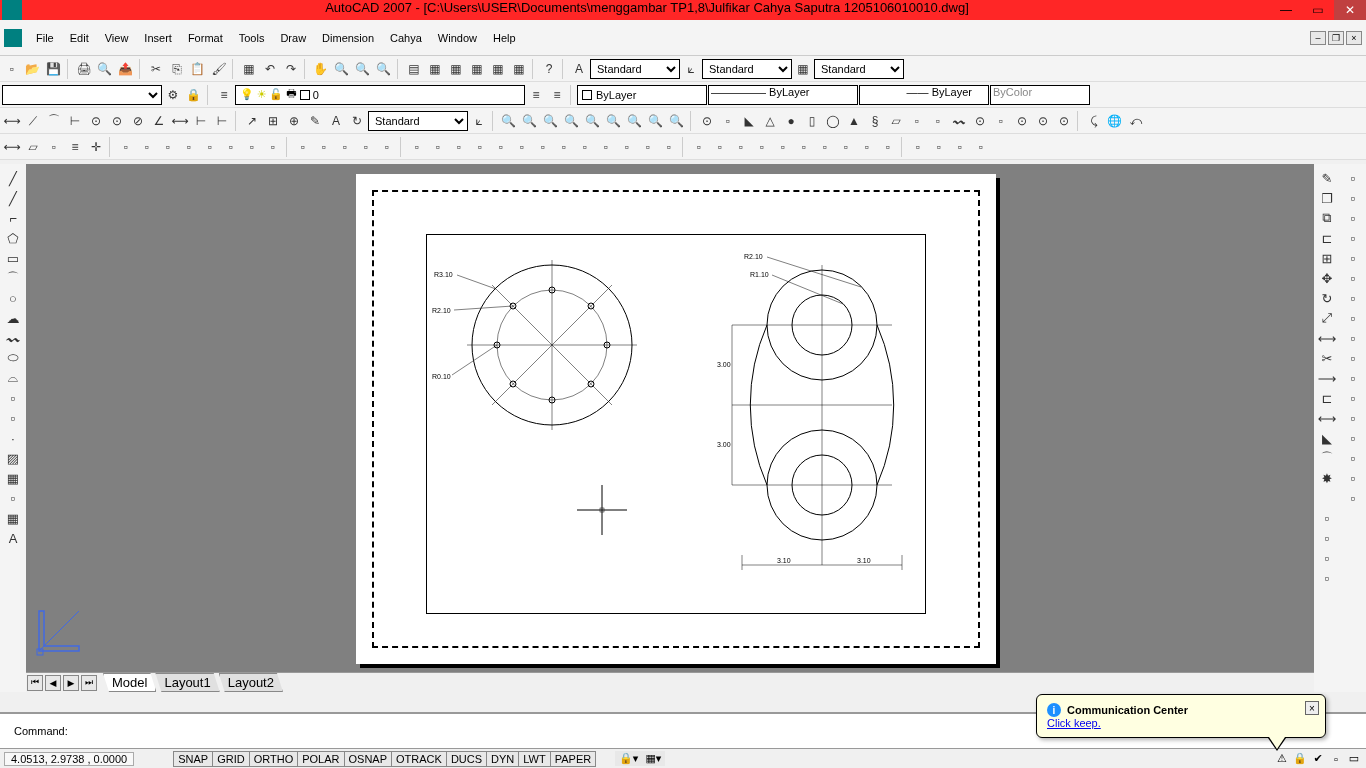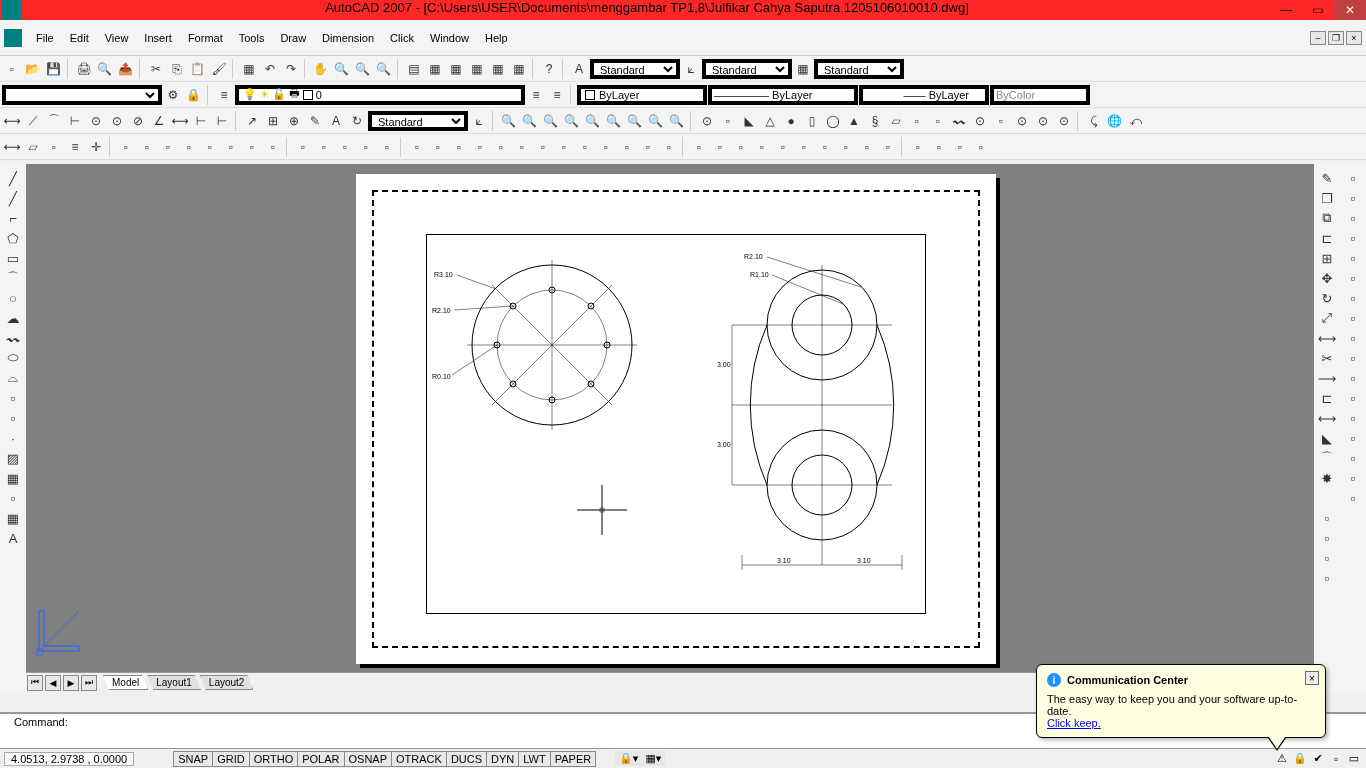--- a/index.html
+++ b/index.html
@@ -14,42 +14,42 @@
 
 .menubar { background: #f4f4f4; height: 36px; display: flex; align-items: center; padding: 0 4px; border-bottom: 1px solid #ccc; position: relative; }
 .menubar .icon { width: 18px; height: 18px; background: #008080; margin-right: 6px; }
 .menubar .menuitem { padding: 2px 8px; cursor: default; }
 .menubar .mdibuttons { position: absolute; right: 4px; display: flex; gap: 2px; }
 .menubar .mdibtn { width: 16px; height: 14px; border: 1px solid #888; background: #e8e8e8; font-size: 9px; display: flex; align-items: center; justify-content: center; }
 
 .toolbar-row { background: #f4f4f4; height: 26px; display: flex; align-items: center; padding: 0 2px; border-bottom: 1px solid #ddd; gap: 1px; flex-wrap: nowrap; overflow: hidden; }
 .tbtn { width: 20px; height: 20px; border: 1px solid transparent; display: flex; align-items: center; justify-content: center; background: #f4f4f4; font-size: 12px; color: #333; }
 .tsep { width: 4px; height: 20px; border-left: 1px solid #ccc; margin: 0 2px; }
-.tcombo { height: 20px; border: 4px solid #000000; background: #fff; font-size: 11px; padding: 0 2px; }
+.tcombo { height: 20px; border: 1px solid #000000; background: #fff; font-size: 11px; padding: 0 2px; }
 .tcombo-wide { width: 160px; }
 .tcombo-lg { width: 290px; }
 
 .workspace { position: absolute; top: 164px; bottom: 76px; left: 26px; right: 52px; background: #808080; overflow: hidden; }
 .left-toolbar { position: absolute; top: 164px; bottom: 76px; left: 0; width: 26px; background: #f4f4f4; display: flex; flex-direction: column; align-items: center; padding-top: 4px; gap: 0px; }
 .right-toolbars { position: absolute; top: 164px; bottom: 76px; right: 0; width: 52px; background: #f4f4f4; display: flex; }
 .right-col { width: 26px; display: flex; flex-direction: column; align-items: center; padding-top: 4px; gap: 0px; }
 .vtbtn { width: 20px; height: 20px; display: flex; align-items: center; justify-content: center; font-size: 13px; color: #333; }
 
 .paper { position: absolute; left: 330px; top: 10px; width: 640px; height: 490px; background: #fff; box-shadow: 4px 4px 0 #000; }
 .dashed-border { position: absolute; inset: 16px; border: 2px dashed #000; }
 .inner-frame { position: absolute; left: 70px; top: 60px; width: 500px; height: 380px; border: 1px solid #000; }
 
 .ucs-icon { position: absolute; left: 8px; bottom: 36px; }
 
 .tabs { position: absolute; bottom: 0; left: 0; right: 0; height: 20px; background: #f0f0f0; display: flex; align-items: center; border-top: 1px solid #999; }
 .tabs .navbtn { width: 16px; height: 16px; border: 1px solid #888; background: #e8e8e8; font-size: 9px; display: flex; align-items: center; justify-content: center; margin: 0 1px; }
-.tabs .tab { padding: 1px 8px; border: 1px solid #888; background: #e0e0e0; font-size: 10px; margin-left: -1px; clip-path: polygon(0 0, calc(100% - 6px) 0, 100% 100%, 6px 100%); }
+.tabs .tab { padding: 1px 8px; border: 1px solid #888; background: #e0e0e0; font-size: 13px; margin-left: -1px; clip-path: polygon(0 0, calc(100% - 6px) 0, 100% 100%, 6px 100%); }
 .tabs .tab.active { background: #fff; }
 
-.cmdline { position: absolute; bottom: 20px; left: 0; right: 0; height: 36px; background: #fff; border-top: 2px solid #999; padding: 2px 4px; font-family: 'Courier New', monospace; font-size: 12px; display: flex; align-items: flex-start; }
+.cmdline { position: absolute; bottom: 20px; left: 0; right: 0; height: 36px; background: #fff; border-top: 2px solid #999; padding: 2px 4px; font-family: 'Courier New', monospace; font-size: 12px; display: flex; align-items: center; }
 .cmdline .grip { width: 10px; }
 
 .statusbar { position: absolute; bottom: 0; left: 0; right: 0; height: 20px; background: #f0f0f0; border-top: 1px solid #999; display: flex; align-items: center; padding: 0 4px; gap: 0; font-size: 11px; }
 .statusbar .coords { padding: 0 6px; border: 1px solid #aaa; background: #f8f8f8; }
 .statusbar .toggle { padding: 1px 4px; border: 1px solid #888; background: #e8e8e8; margin-left: -1px; }
 .statusbar .spacer { flex: 1; }
 .statusbar .tray { display: flex; gap: 2px; }
 .statusbar .trayicon { width: 16px; height: 16px; display: flex; align-items: center; justify-content: center; }
 
 .comm-balloon { position: absolute; right: 40px; bottom: 30px; width: 290px; background: #ffffe1; border: 1px solid #000; border-radius: 6px; padding: 8px 10px; box-shadow: 2px 2px 4px rgba(0,0,0,0.3); z-index: 100; }
@@ -80,21 +80,21 @@
 <div class="menubar">
   <span class="icon"></span>
   <span class="menuitem"><span>File</span></span>
   <span class="menuitem"><span>Edit</span></span>
   <span class="menuitem"><span>View</span></span>
   <span class="menuitem"><span>Insert</span></span>
   <span class="menuitem"><span>Format</span></span>
   <span class="menuitem"><span>Tools</span></span>
   <span class="menuitem"><span>Draw</span></span>
   <span class="menuitem"><span>Dimension</span></span>
-  <span class="menuitem"><span>Click</span></span>
+  <span class="menuitem"><span>Cahya</span></span>
   <span class="menuitem"><span>Window</span></span>
   <span class="menuitem"><span>Help</span></span>
   <div class="mdibuttons">
     <div class="mdibtn">–</div>
     <div class="mdibtn">❐</div>
     <div class="mdibtn">×</div>
   </div>
 </div>
 
 <div class="toolbar-row">
@@ -459,16 +459,15 @@
     <span class="trayicon">▭</span>
   </div>
 </div>
 
 <div class="comm-balloon">
   <div class="closebtn">×</div>
   <div class="bhdr">
       <span class="i">i</span>
       <span>Communication Center</span>
     </div>
-  <div class="btxt">The easy way to keep you and your software up-to-date.</div>
   <a href="#">Click keep.</a>
   <div class="tail-border"></div><div class="tail"></div>
 </div>
 
 </body></html>

